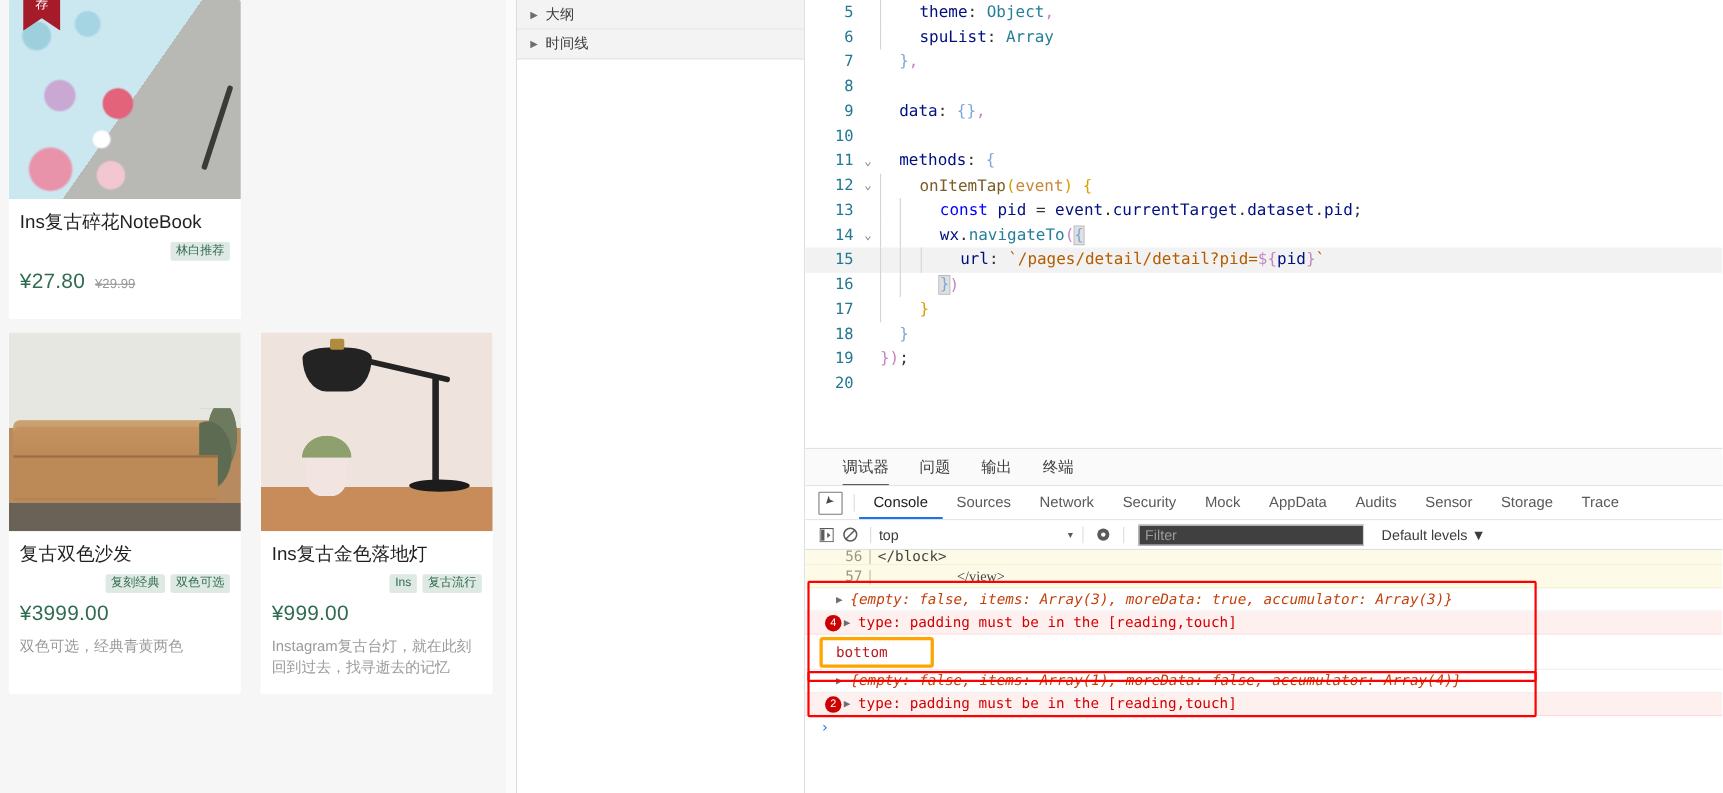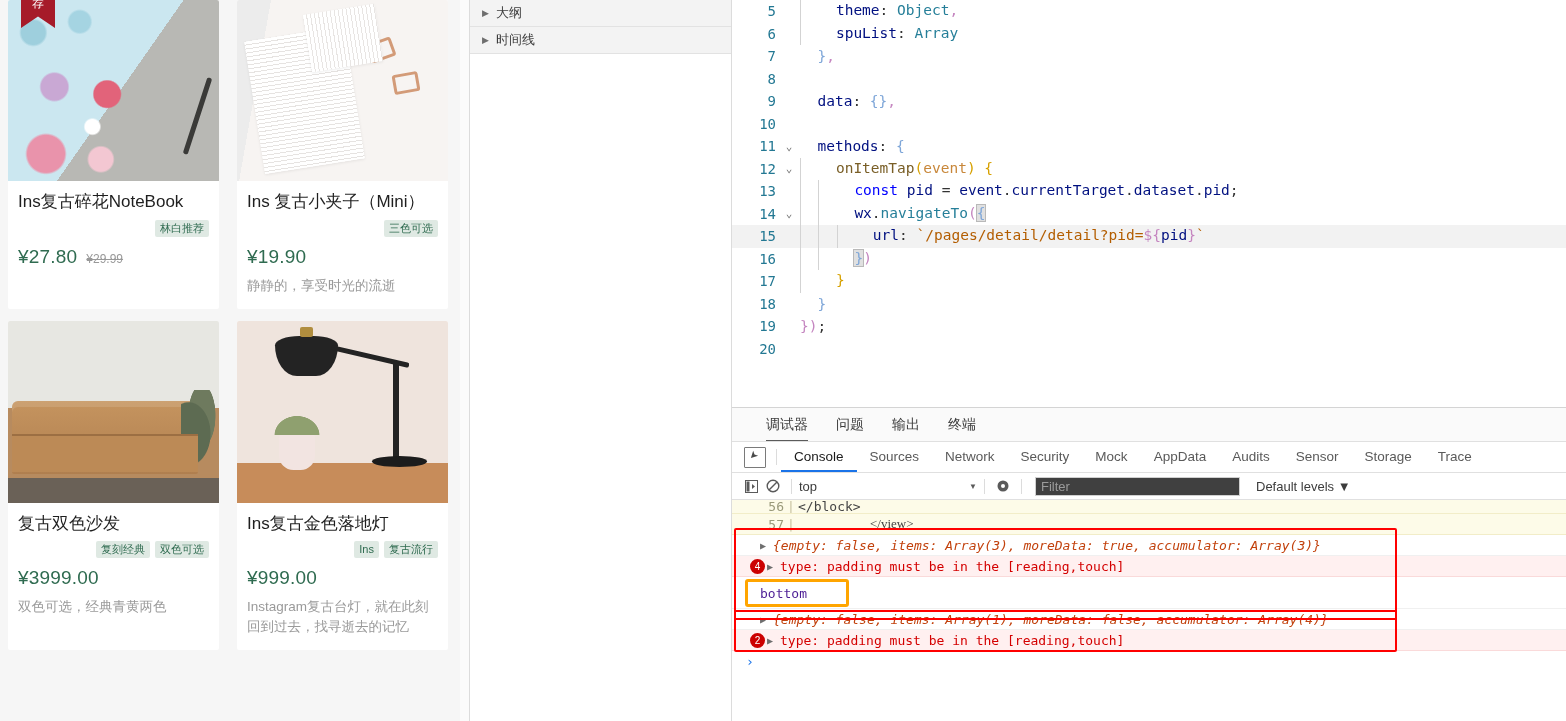--- a/index.html
+++ b/index.html
@@ -237,21 +237,21 @@
   .prompt-row { display: flex; align-items: center; padding: 3px 0 3px 14px; color: #1a73e8; font-size: 13px; }
 
   .redbox {
     position: absolute; border: 2.5px solid #ff0000; border-radius: 2px;
     pointer-events: none; z-index: 8;
   }
   .orangebox {
     position: absolute; border: 3px solid #ffa500; border-radius: 3px;
     background: #fff; z-index: 9;
     display: flex; align-items: center; padding: 0 12px;
-    font-family: "DejaVu Sans Mono", monospace; font-size: 13px; color: #4c1d95;
+    font-family: "DejaVu Sans Mono", monospace; font-size: 13px; color: #b91c1c;
   }
   .sb-v { position:absolute; top:0; right:0; width: 9px; height: 100%; background: #fbfbfb; }
 </style>
 </head>
 <body>
 
 <div id="root">
 
   <div id="simulator">
     <div class="product-grid">
@@ -266,38 +266,20 @@
           <div class="ptags">
             <span class="ptag">林白推荐</span>
           </div>
           <div class="pprice-row">
             <span class="pprice">¥27.80</span>
             <span class="poldprice">¥29.99</span>
           </div>
         </div>
       </div>
 
-      <div class="pcard">
-        <div class="pimg">
-          <div class="art art-notes">
-            <span class="clip" style="left:62%; top:22%; transform:rotate(-20deg);"></span>
-            <span class="clip" style="left:74%; top:40%; transform:rotate(-10deg);"></span>
-          </div>
-        </div>
-        <div class="pbody">
-          <div class="ptitle">Ins 复古小夹子（Mini）</div>
-          <div class="ptags">
-            <span class="ptag">三色可选</span>
-          </div>
-          <div class="pprice-row">
-            <span class="pprice">¥19.90</span>
-          </div>
-          <div class="pdesc">静静的，享受时光的流逝</div>
-        </div>
-      </div>
 
       <div class="pcard left">
         <div class="pimg">
           <div class="art art-sofa">
               <span class="plant"></span>
             </div>
         </div>
         <div class="pbody">
           <div class="ptitle">复古双色沙发</div>
           <div class="ptags">

